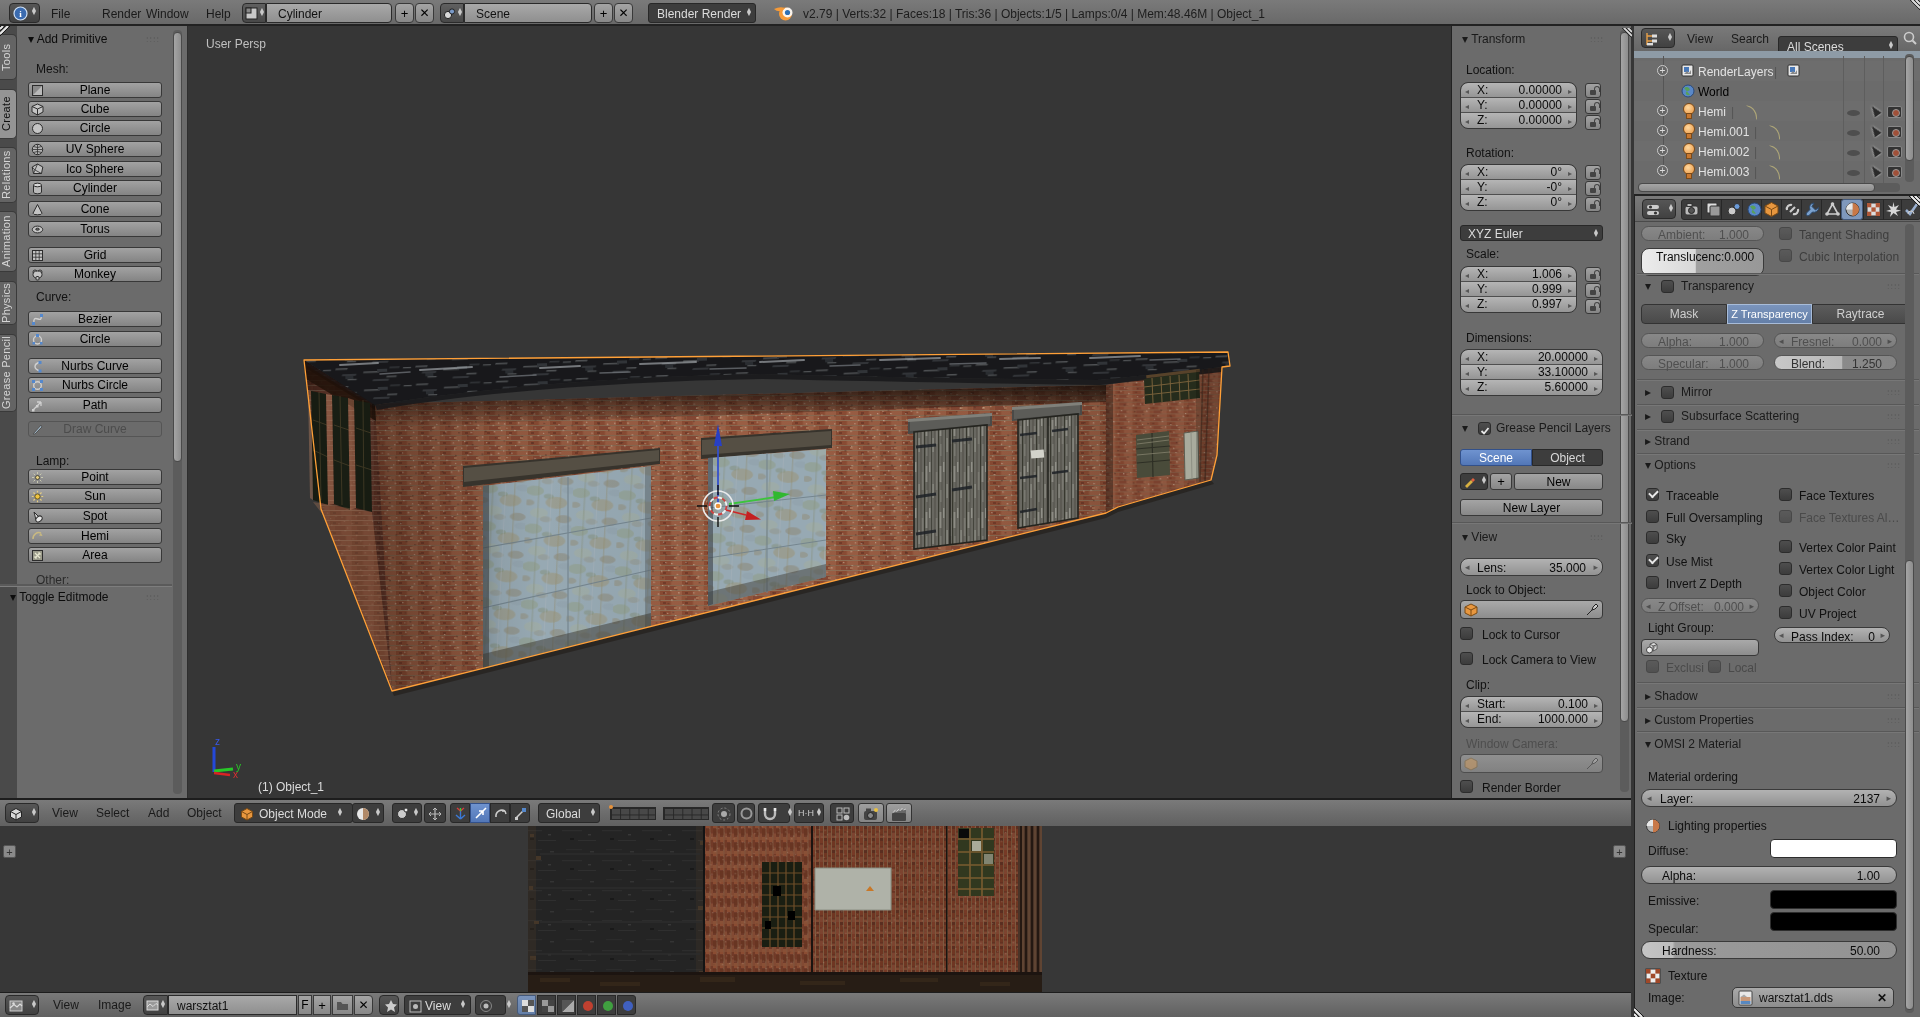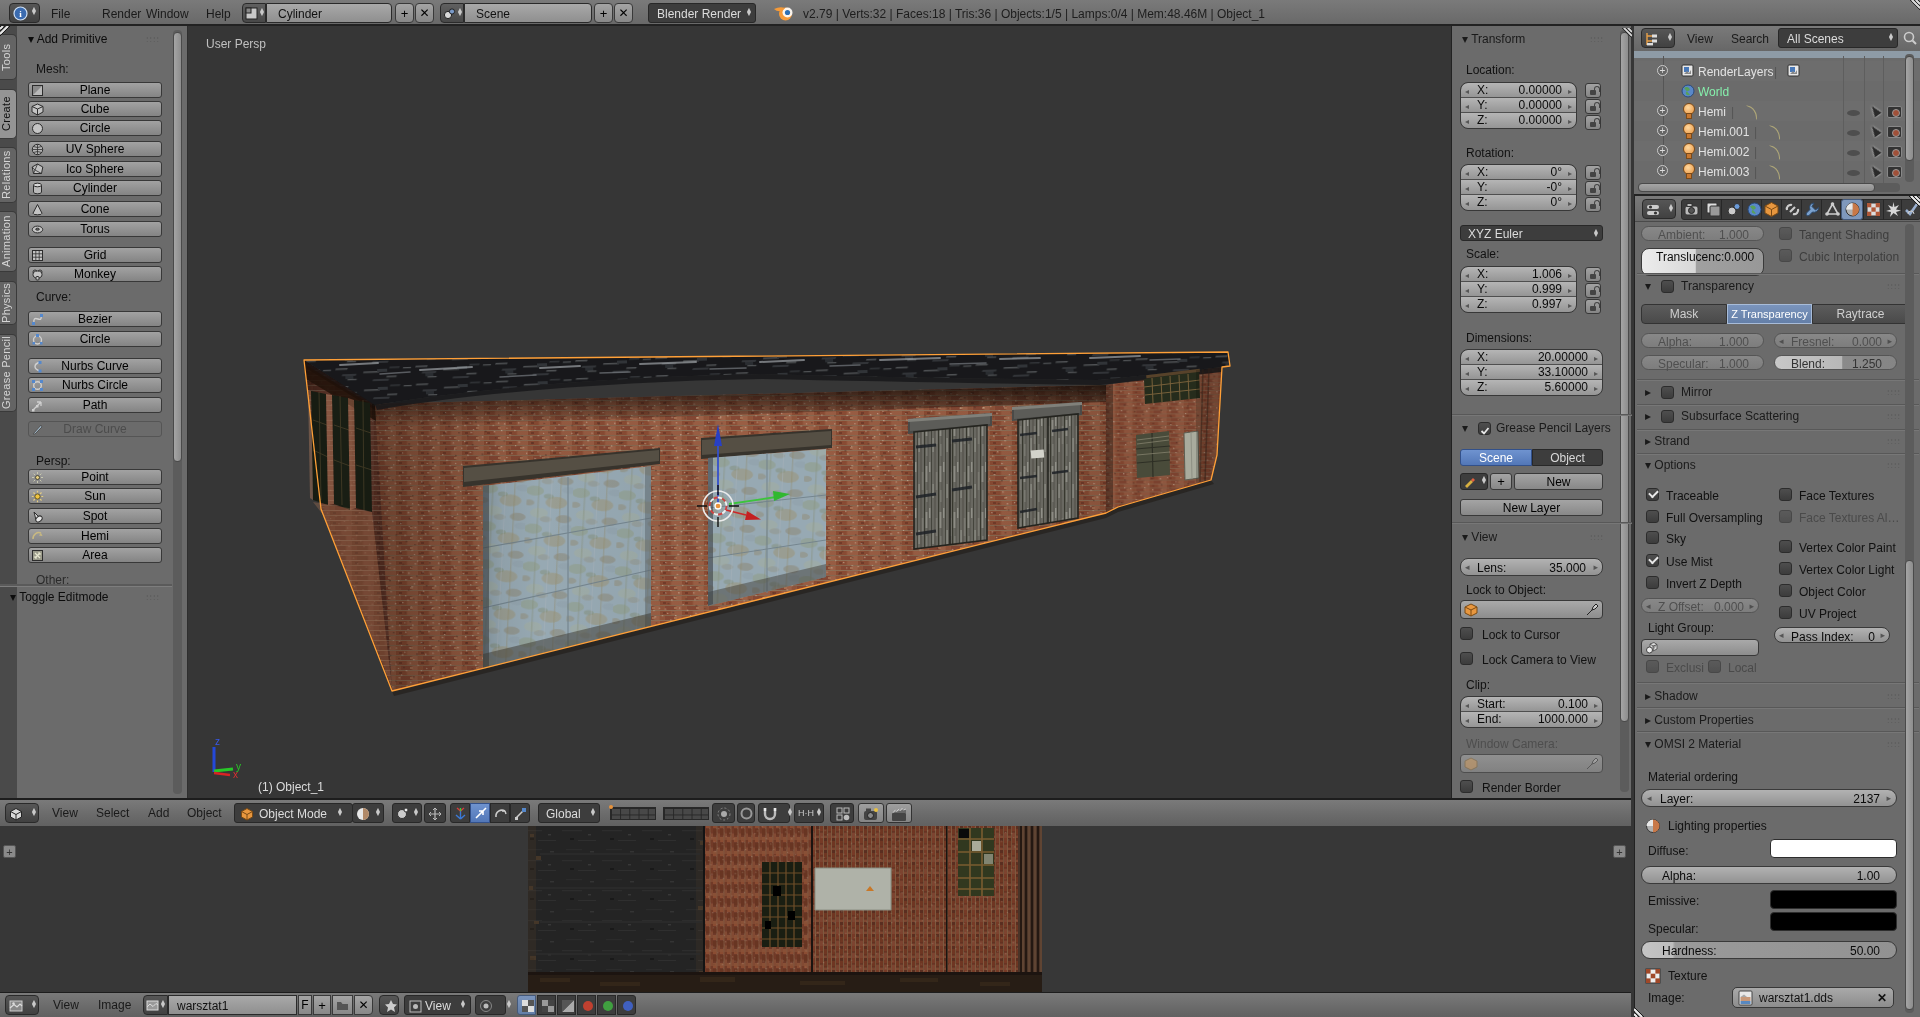--- a/index.html
+++ b/index.html
@@ -179,21 +179,21 @@
           <rect x="9" y="9" width="3" height="3" fill="#5588cc"></rect>
         </svg></span>Nurbs Circle</div>
  <div class="tbtn" style="top:371px"><span class="ti"><svg width="13" height="13">
           <path d="M2,11 L10,3 M10,3 L10,7 M10,3 L6,3" stroke="#d0d0d0" fill="none" stroke-width="1.3"></path>
           <rect x="1" y="10" width="2.5" height="2.5" fill="#d0d0d0"></rect>
           <rect x="5" y="6" width="2.5" height="2.5" fill="#d0d0d0"></rect>
         </svg></span>Path</div>
  <div class="tbtn dim" style="top:395px"><span class="ti"><svg width="13" height="13">
           <path d="M2,11 L10,2 L11,4 L4,11Z" fill="#9ab0c0" stroke="#555"></path>
         </svg></span>Draw Curve</div>
- <div class="lbl" style="left:36px;top:428px">Persp:</div>
+ <div class="lbl" style="left:36px;top:428px">Lamp:</div>
  <div class="tbtn" style="top:443px"><span class="ti"><svg width="13" height="13">
           <circle cx="6.5" cy="6.5" r="2" fill="#e8d080" stroke="#4a4a3a"></circle>
           <g stroke="#c9c9b0" stroke-width="1">
             <path d="M6.5,1 V3 M6.5,10 V12 M1,6.5 H3 M10,6.5 H12 M2.6,2.6 L4,4 M9,9 L10.4,10.4 M10.4,2.6 L9,4 M4,9 L2.6,10.4"></path>
           </g>
         </svg></span>Point</div>
  <div class="tbtn" style="top:462px"><span class="ti"><svg width="13" height="13">
           <circle cx="6.5" cy="6.5" r="2.6" fill="#f0c440" stroke="#6a5a20"></circle>
           <g stroke="#e8d080" stroke-width="1.2">
             <path d="M6.5,.8 V2.6 M6.5,10.4 V12.2 M.8,6.5 H2.6 M10.4,6.5 H12.2 M2.5,2.5 L3.8,3.8 M9.2,9.2 L10.5,10.5 M10.5,2.5 L9.2,3.8 M3.8,9.2 L2.5,10.5"></path>
@@ -966,21 +966,21 @@
   <svg class="abs" style="left:3px;top:3px" width="14" height="14">
         <path d="M2,1 V13 M2,4 H7 M2,9 H7" stroke="#e8a048" stroke-width="1.4" fill="none"></path>
         <rect x="7" y="2.5" width="5" height="3" fill="#ddd"></rect>
         <rect x="7" y="7.5" width="5" height="3" fill="#ddd"></rect>
         <rect x="2" y="11" width="6" height="2.4" fill="#ddd"></rect>
       </svg>
   <div class="updn" style="left:24px;top:4px">▲<br>▼</div>
  </div>
  <div class="hdrtxt" style="left:53px;top:6px">View</div>
  <div class="hdrtxt" style="left:97px;top:6px">Search</div>
- <div class="dd" style="left:144px;top:2px;width:120px;height:20px">
+ <div class="dd" style="left:144px;top:10px;width:120px;height:20px">
       <div class="abs" style="left:8px;top:3px">All Scenes</div>
       <div class="updn" style="left:108px;top:4px">▲<br>▼</div>
     </div>
  <svg class="abs" style="left:268px;top:4px" width="17" height="17">
       <circle cx="7" cy="7" r="4.5" stroke="#ccc" stroke-width="1.6" fill="none"></circle>
       <path d="M10.5,10.5 L14,14" stroke="#ccc" stroke-width="2"></path>
     </svg>
  <div class="abs" style="left:0;top:25px;width:286px;height:7px;background:#8e9ba6"></div>
  <div class="orow" style="top:35px"></div>
     <div class="orow" style="top:75px"></div>
@@ -998,21 +998,21 @@
  <svg class="abs" style="left:152px;top:37px" width="16" height="16">
       <rect x="2" y="2" width="11" height="11" rx="1" fill="#e8e8e8" stroke="#333"></rect>
       <rect x="4" y="4" width="5" height="5" fill="#4878b8"></rect>
       <path d="M4,11 L7,8 L9,10 L11,7 L11,11Z" fill="#888"></path>
     </svg>
 
  <svg class="abs" style="left:46px;top:57px" width="16" height="16">
       <circle cx="8" cy="8" r="6" fill="#5a88c8" stroke="#2a4a7a"></circle>
       <path d="M4,5 Q7,3 9,5 Q11,7 8,8 Q5,9 6,11 Q7,13 10,12" fill="#58a058" stroke="none"></path>
     </svg>
- <div class="wlbl" style="left:64px;top:59px;color:#86efac">World</div>
+ <div class="wlbl" style="left:64px;top:59px;color:#000000">World</div>
 
  <div class="oplus" style="top:79px"></div>
     <div class="obulb" style="top:77px"></div>
     <div class="wlbl" style="left:64px;top:79px;color:#e2e2e2">Hemi</div>
     <div class="wlbl" style="left:97px;top:79px;color:#555">|</div>
     <div class="oarc" style="top:77px"></div>
  <div class="oplus" style="top:99px"></div>
     <div class="obulb" style="top:97px"></div>
     <div class="wlbl" style="left:64px;top:99px;color:#e2e2e2">Hemi.001</div>
     <div class="wlbl" style="left:120px;top:99px;color:#555">|</div>

